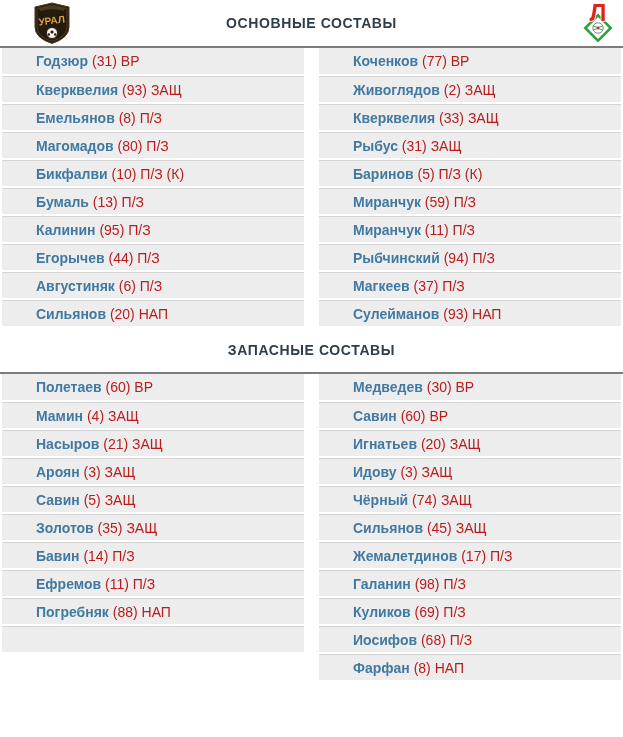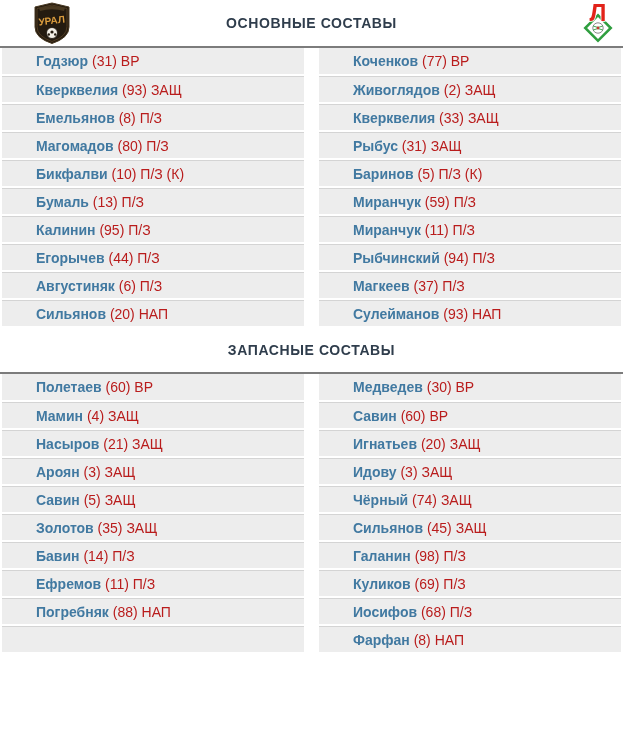--- a/index.html
+++ b/index.html
@@ -234,20 +234,24 @@
         </div>
         <div class="row">
           <span class="pname">Чёрный</span>
           <span class="pdetail"> (74) ЗАЩ</span>
         </div>
         <div class="row">
           <span class="pname">Сильянов</span>
           <span class="pdetail"> (45) ЗАЩ</span>
         </div>
         <div class="row">
+          <span class="pname">Жемалетдинов</span>
+          <span class="pdetail"> (17) П/З</span>
+        </div>
+        <div class="row">
           <span class="pname">Галанин</span>
           <span class="pdetail"> (98) П/З</span>
         </div>
         <div class="row">
           <span class="pname">Куликов</span>
           <span class="pdetail"> (69) П/З</span>
         </div>
         <div class="row">
           <span class="pname">Иосифов</span>
           <span class="pdetail"> (68) П/З</span>

